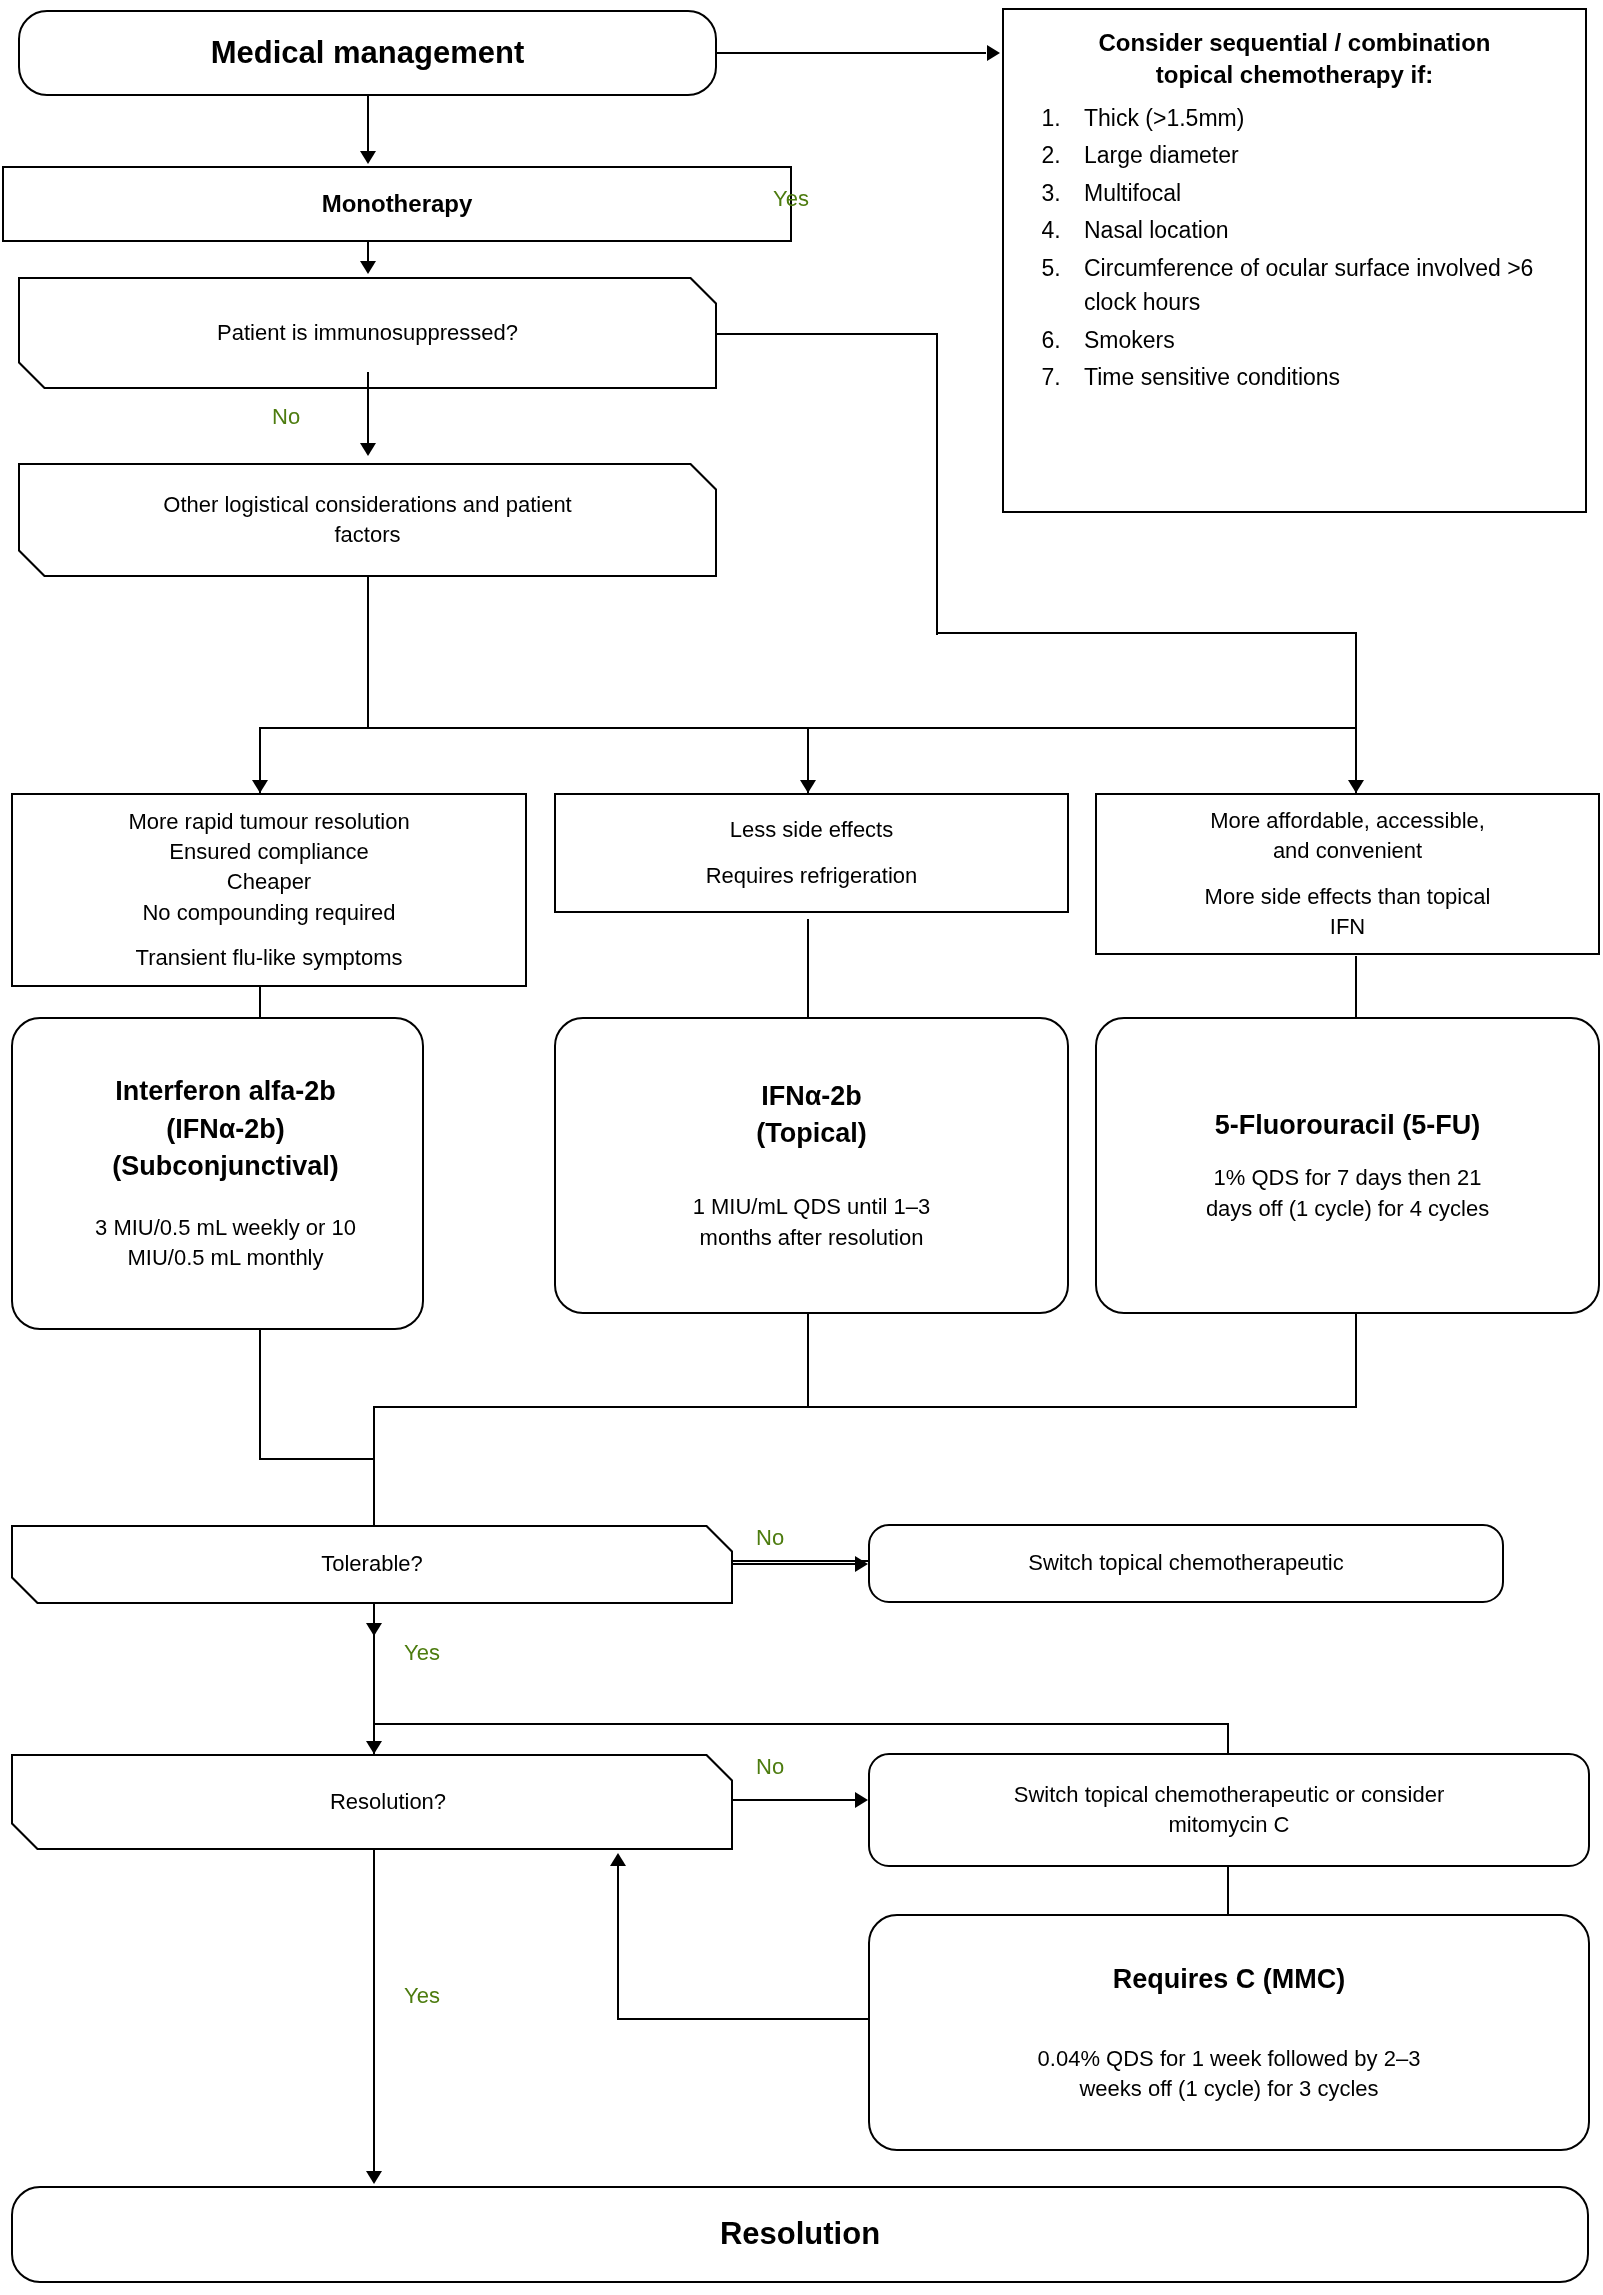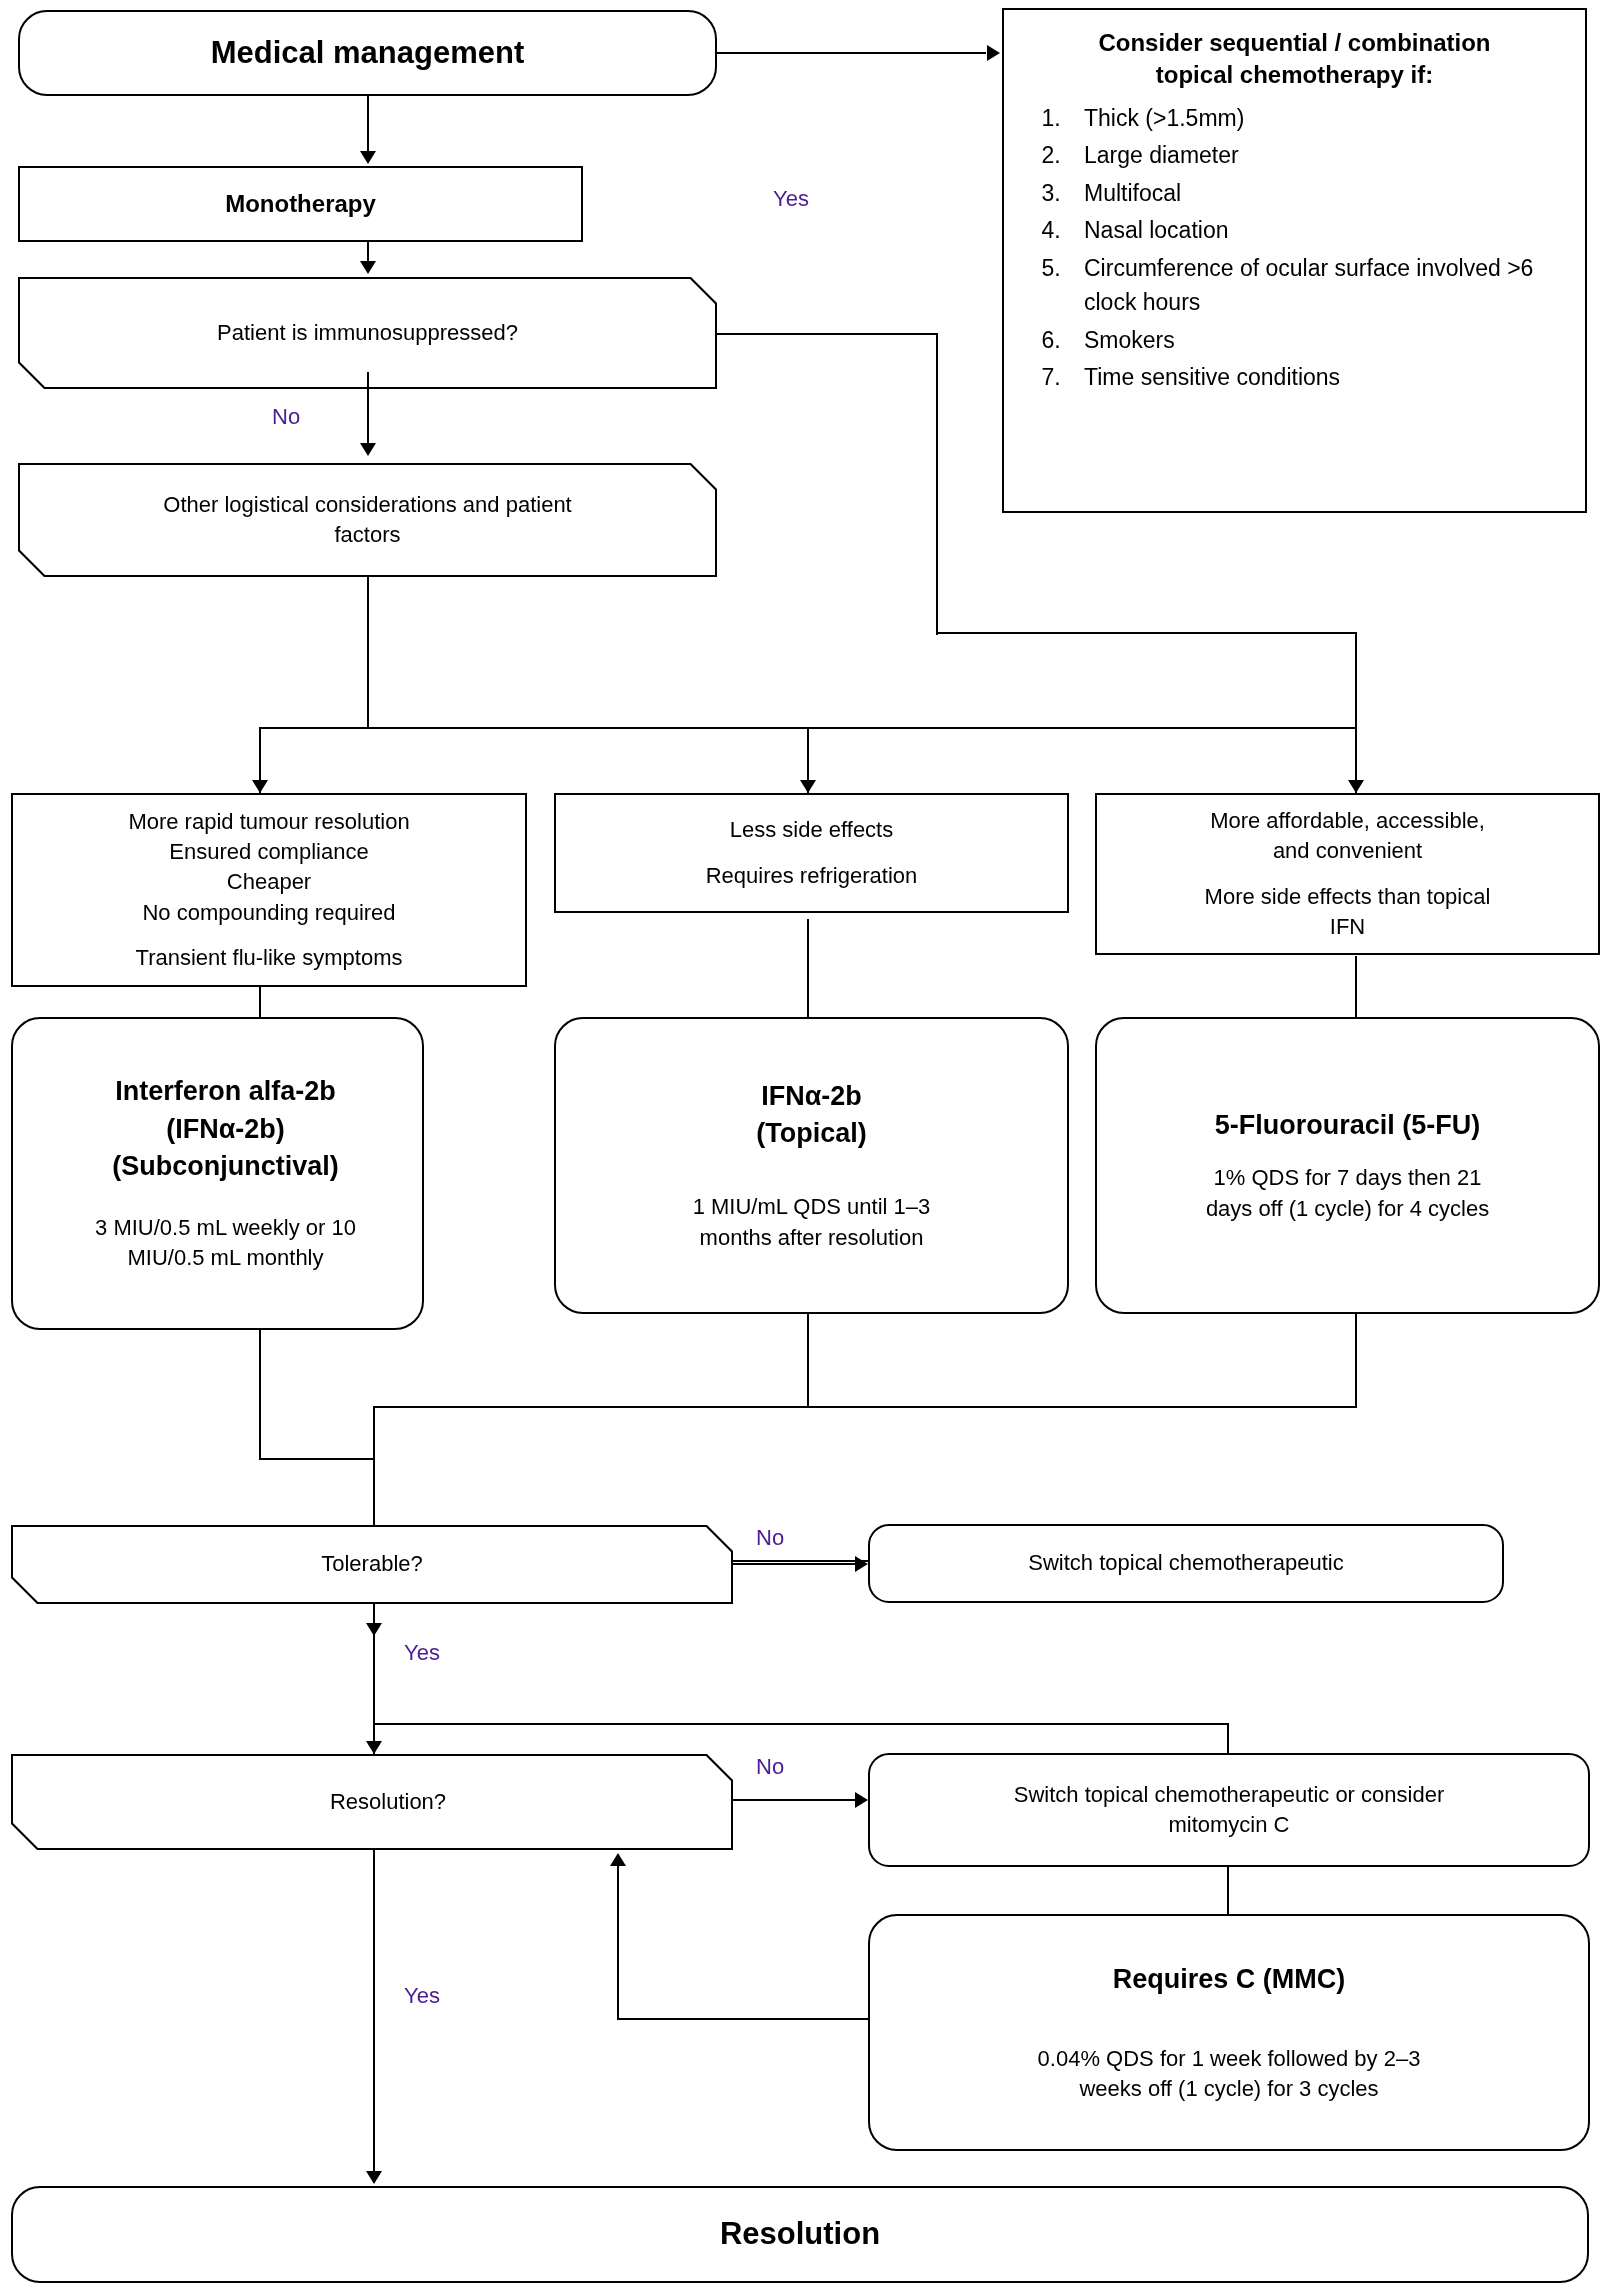--- a/index.html
+++ b/index.html
@@ -40,21 +40,21 @@
   .ln{position:absolute;background:#000;}
   .vh{width:2px;}
   .hz{height:2px;}
   .arrow{position:absolute;width:0;height:0;border-left:8px solid transparent;
          border-right:8px solid transparent;border-top:13px solid #000;}
   .arrow-r{position:absolute;width:0;height:0;border-top:8px solid transparent;
          border-bottom:8px solid transparent;border-left:13px solid #000;}
   .arrow-u{position:absolute;width:0;height:0;border-left:8px solid transparent;
          border-right:8px solid transparent;border-bottom:13px solid #000;}
 
-  .edge-label{position:absolute;font-size:22px;color:#4c1d95;white-space:nowrap;}
+  .edge-label{position:absolute;font-size:22px;color:#4d7c0f;white-space:nowrap;}
 
   
   .listbox{position:absolute;box-sizing:border-box;border:2px solid #000;background:#fff;
            padding:17px 15px 17px 15px;}
   .listbox .hdr{font-size:24px;font-weight:bold;text-align:center;line-height:1.35;}
   .listbox ol{margin:9px 0 0 0;padding:0 0 0 48px;font-size:23px;line-height:1.5;}
   .listbox ol li{padding-left:17px;margin:0 0 3px 0;}
   .gap{display:block;height:15px;}
 </style>
 </head>
@@ -78,21 +78,21 @@
       <li>Nasal location</li>
       <li>Circumference of ocular surface involved &gt;6 clock hours</li>
       <li>Smokers</li>
       <li>Time sensitive conditions</li>
     </ol>
   </div>
 
   <div class="ln hz" style="left:717px;top:52px;width:269px;"></div>
   <div class="arrow-r" style="left:987px;top:45px;"></div>
 
-  <div class="node rect" style="left:18px;top:166px;width:565px;height:76px;">
+  <div class="node rect" style="left:2px;top:166px;width:790px;height:76px;">
     <div class="inner t-l">Monotherapy</div>
   </div>
   <div class="ln vh" style="left:367px;top:96px;height:57px;"></div>
   <div class="arrow" style="left:360px;top:151px;"></div>
 
   <div class="node bevel" style="left:18px;top:277px;width:699px;height:112px;">
     <div class="shape"></div>
     <div class="inner t-m">Patient is immunosuppressed?</div>
   </div>
   <div class="ln vh" style="left:367px;top:241px;height:21px;"></div>

